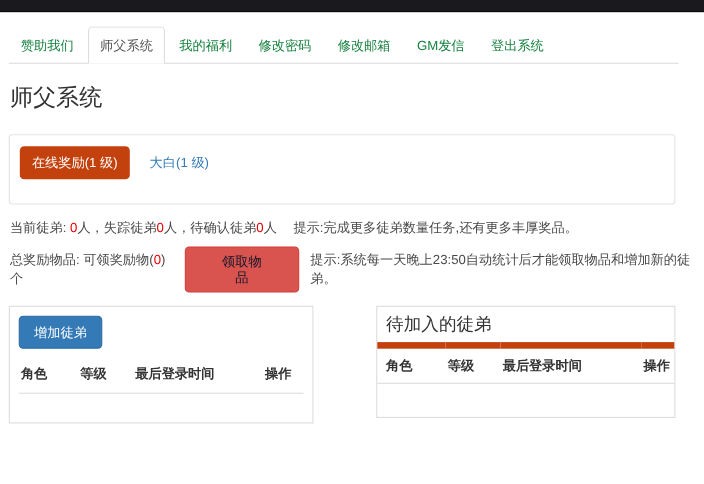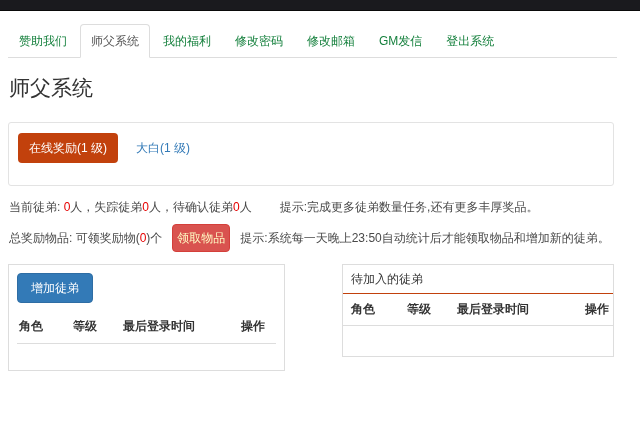--- a/index.html
+++ b/index.html
@@ -37,47 +37,47 @@
   }
   .pills { display:flex; align-items:center; }
   .pill {
     display:inline-block; font-size:12px; line-height:14px; padding:8px 11px;
     border-radius:4px; color:#337ab7; text-decoration:none; margin-right:7px; cursor:pointer;
   }
   .pill.active { background:#c2410c; color:#fff; }
 
   .stats-line { margin:13px 0 0 9px; font-size:12px; color:#494949; }
   .red-num { color:#e60000; }
-  .inline-hint { margin-left:28px; }
+  .inline-hint { margin-left:15px; }
 
   .reward-line { margin:8px 0 0 9px; font-size:12px; color:#494949; display:flex; align-items:center; }
   .btn { border-radius:4px; font-size:12px; line-height:14px; cursor:pointer; }
   .btn-danger {
-    background:#d9534f; border:1px solid #d43f3a; color:#fef9c3;
-    padding:6px 4px; margin:0 10px;
+    background:#d9534f; border:1px solid #d43f3a; color:#0f172a;
+    padding:6px 28px; margin:0 10px;
   }
   .btn-primary {
     background:#337ab7; border:1px solid #2e6da4; color:#fff;
     padding:7px 13px;
   }
 
   .panels { display:flex; justify-content:space-between; align-items:flex-start; width:606px; margin:12px 0 0 8px; }
   .panel { border:1px solid #ddd; background:#fff; }
   .panel-left { width:277px; padding:8px 8px 0 8px; }
   .panel-right { width:272px; }
 
   table { border-collapse:collapse; width:100%; font-size:12px; color:#333; }
   th { text-align:left; font-weight:bold; font-size:12px; }
   .panel-left table { margin-top:7px; }
   .panel-left th { padding:8px 4px 8px 2px; border-bottom:1px solid #ddd; }
   .panel-left .empty-row td { height:26px; }
   .panel-left col.c1 { width:54px; } .panel-left col.c2 { width:50px; }
   .panel-left col.c3 { width:118px; }
 
-  .panel-right .panel-title-cell { padding:6px 8px 5px 8px; border-bottom:1px solid #c2410c; font-size:12px; }
+  .panel-right .panel-title-cell { padding:6px 8px 5px 8px; border-bottom:6px solid #c2410c; font-size:16px; }
   .panel-right th { padding:7px 4px 7px 8px; border-bottom:1px solid #ddd; }
   .panel-right th + th { padding-left:2px; }
   .panel-right .empty-row td { height:30px; }
   .panel-right col.c1 { width:62px; } .panel-right col.c2 { width:50px; }
   .panel-right col.c3 { width:128px; }
 </style>
 </head>
 <body>
 
 <div class="topbar"></div>

